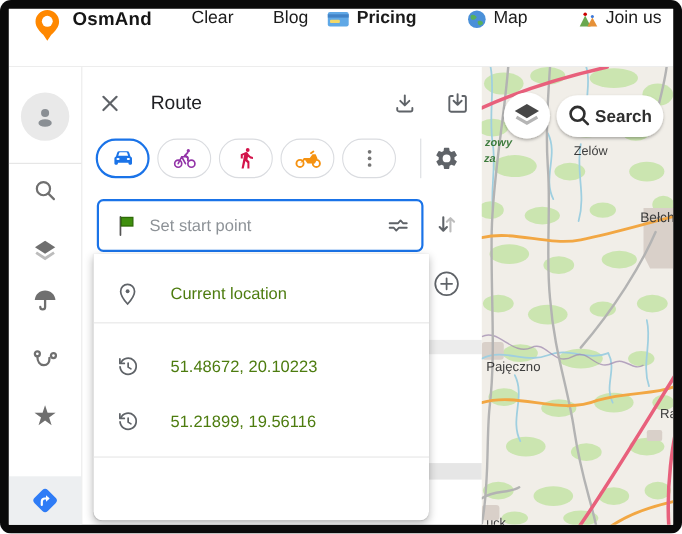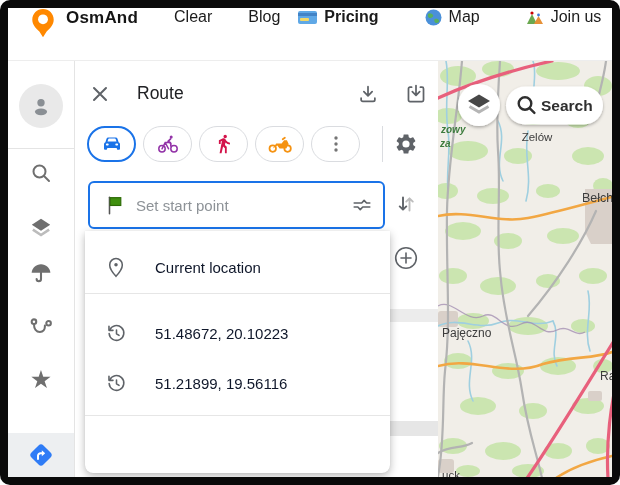--- a/index.html
+++ b/index.html
@@ -41,21 +41,21 @@
   .mode-divider { position:absolute; left:307px; top:65px; height:36px; width:1px; background:#dadce0; }
   .rail-strip { position:absolute; left:315px; width:48px; background:#ececec; }
 
   .start-input { position:absolute; left:13px; top:120px; width:297px; height:48px; border:2px solid #1a73e8; border-radius:6px; background:#fff; display:flex; align-items:center; padding:0 10px 0 14px; }
   .start-input input { border:none; outline:none; flex:1; font-size:15px; color:#202124; margin-left:10px; font-family:"Liberation Sans",sans-serif; background:transparent; }
   .start-input input::placeholder { color:#8d9297; }
 
   .dropdown { position:absolute; left:10px; top:170px; width:305px; height:242px; background:#fff; border-radius:0 0 8px 8px; box-shadow:0 3px 8px rgba(0,0,0,.28), 0 0 1px rgba(0,0,0,.12); z-index:5; padding-top:10px; }
   .dd-row { height:52px; display:flex; align-items:center; padding-left:18px; cursor:pointer; }
   .dd-row .dd-ic { width:26px; display:flex; justify-content:center; }
-  .dd-row .dd-label { margin-left:26px; font-size:15px; color:#0f172a; }
+  .dd-row .dd-label { margin-left:26px; font-size:15px; color:#4d7c0f; }
   .dd-hist { height:50px; }
   .dd-sep { height:1px; background:#e6e6e6; margin:0; }
   .dd-gap { height:14px; }
 
   
   .map { flex:1; position:relative; background:#f1eee8; cursor:grab; }
   .map svg { display:block; }
 
   text { font-family:"Liberation Sans",sans-serif; }
 </style>

